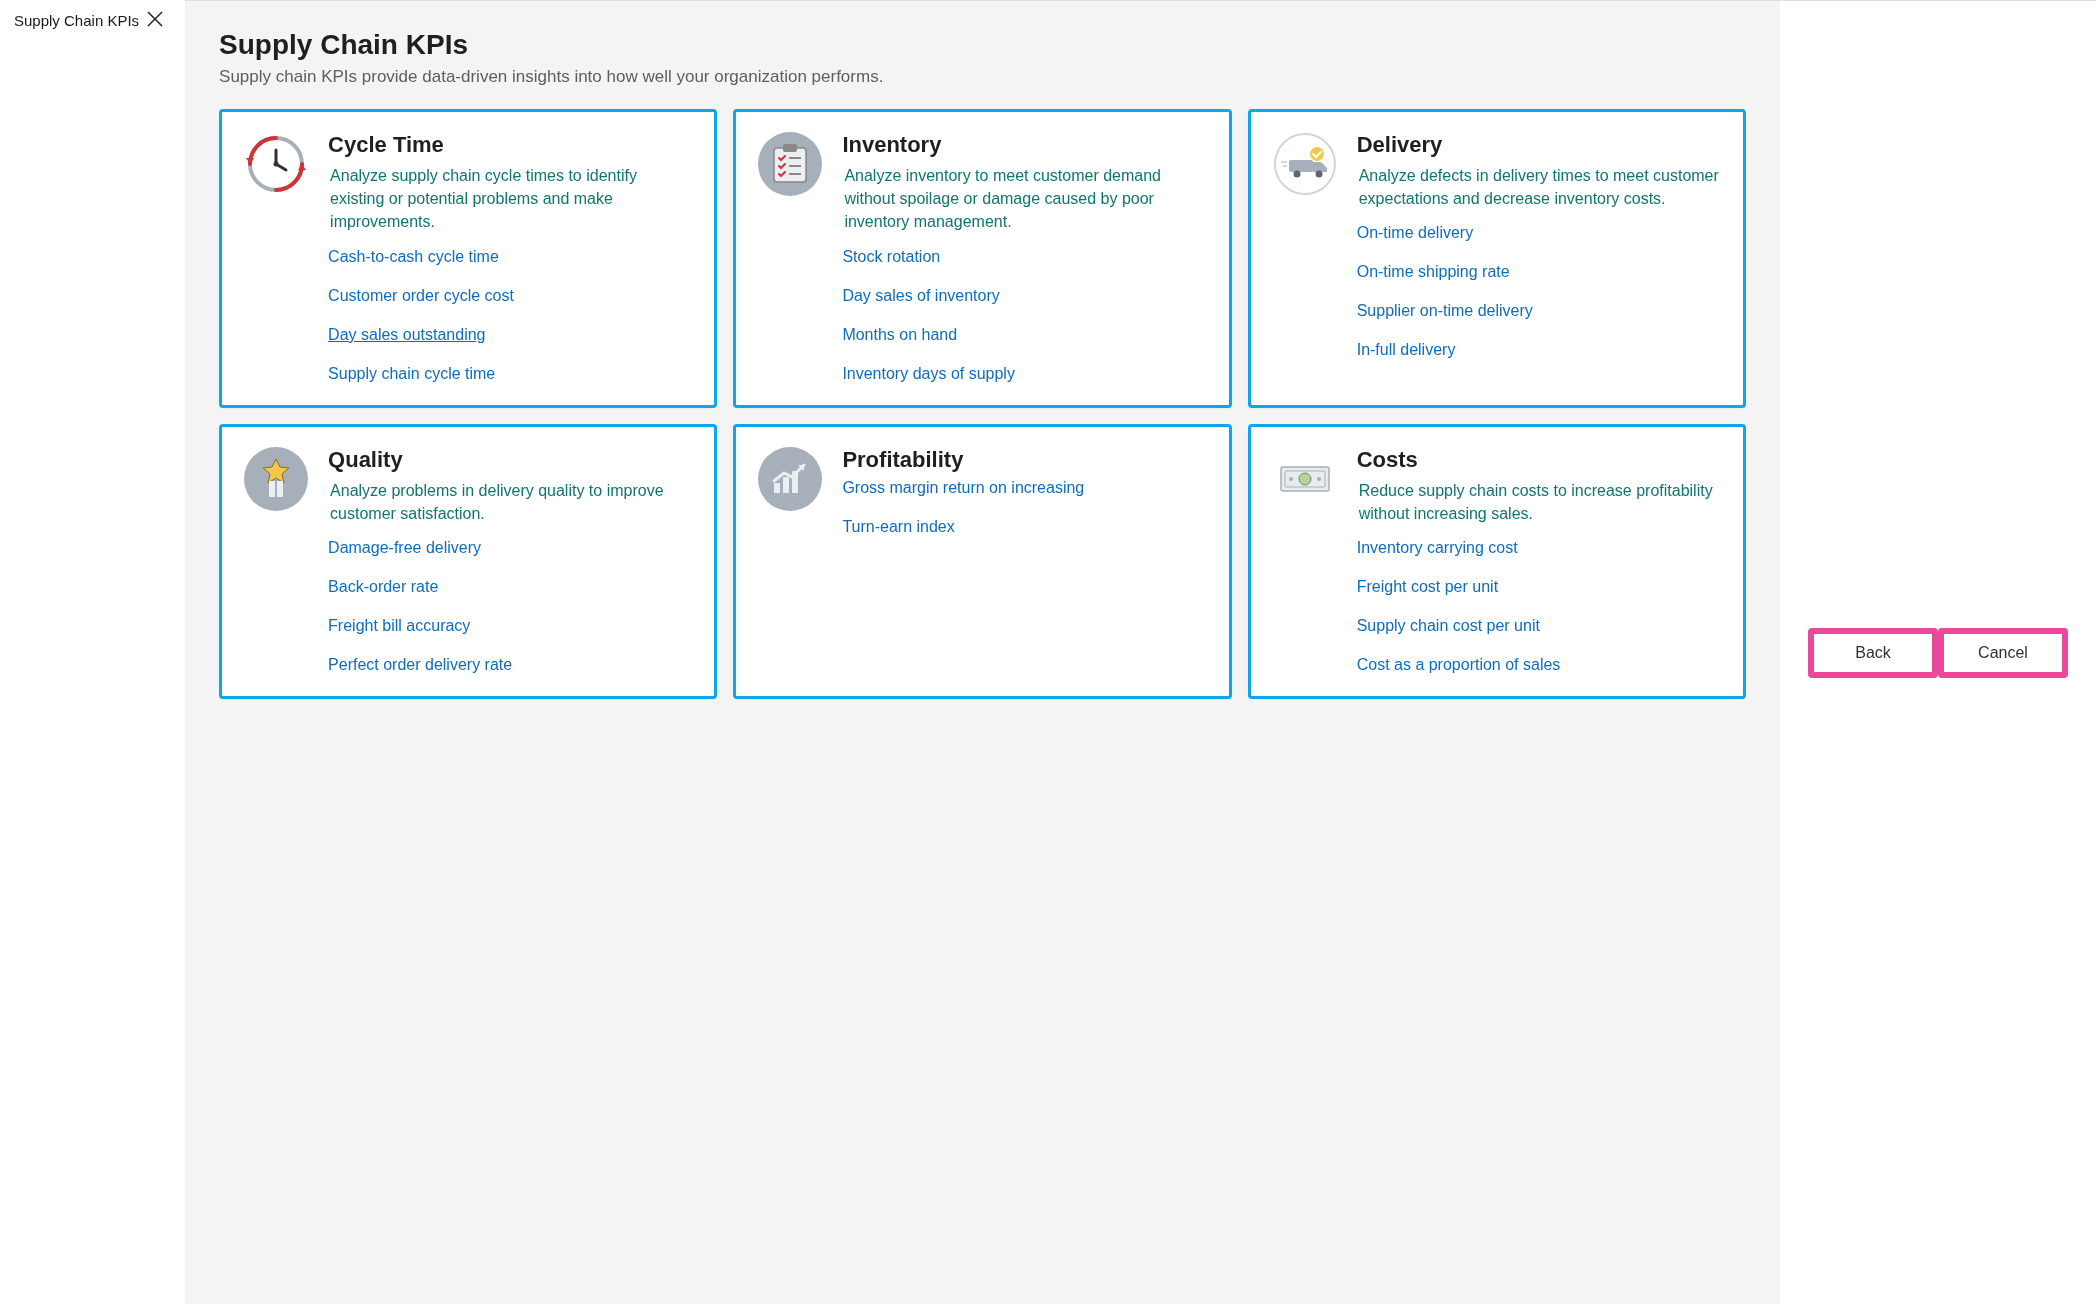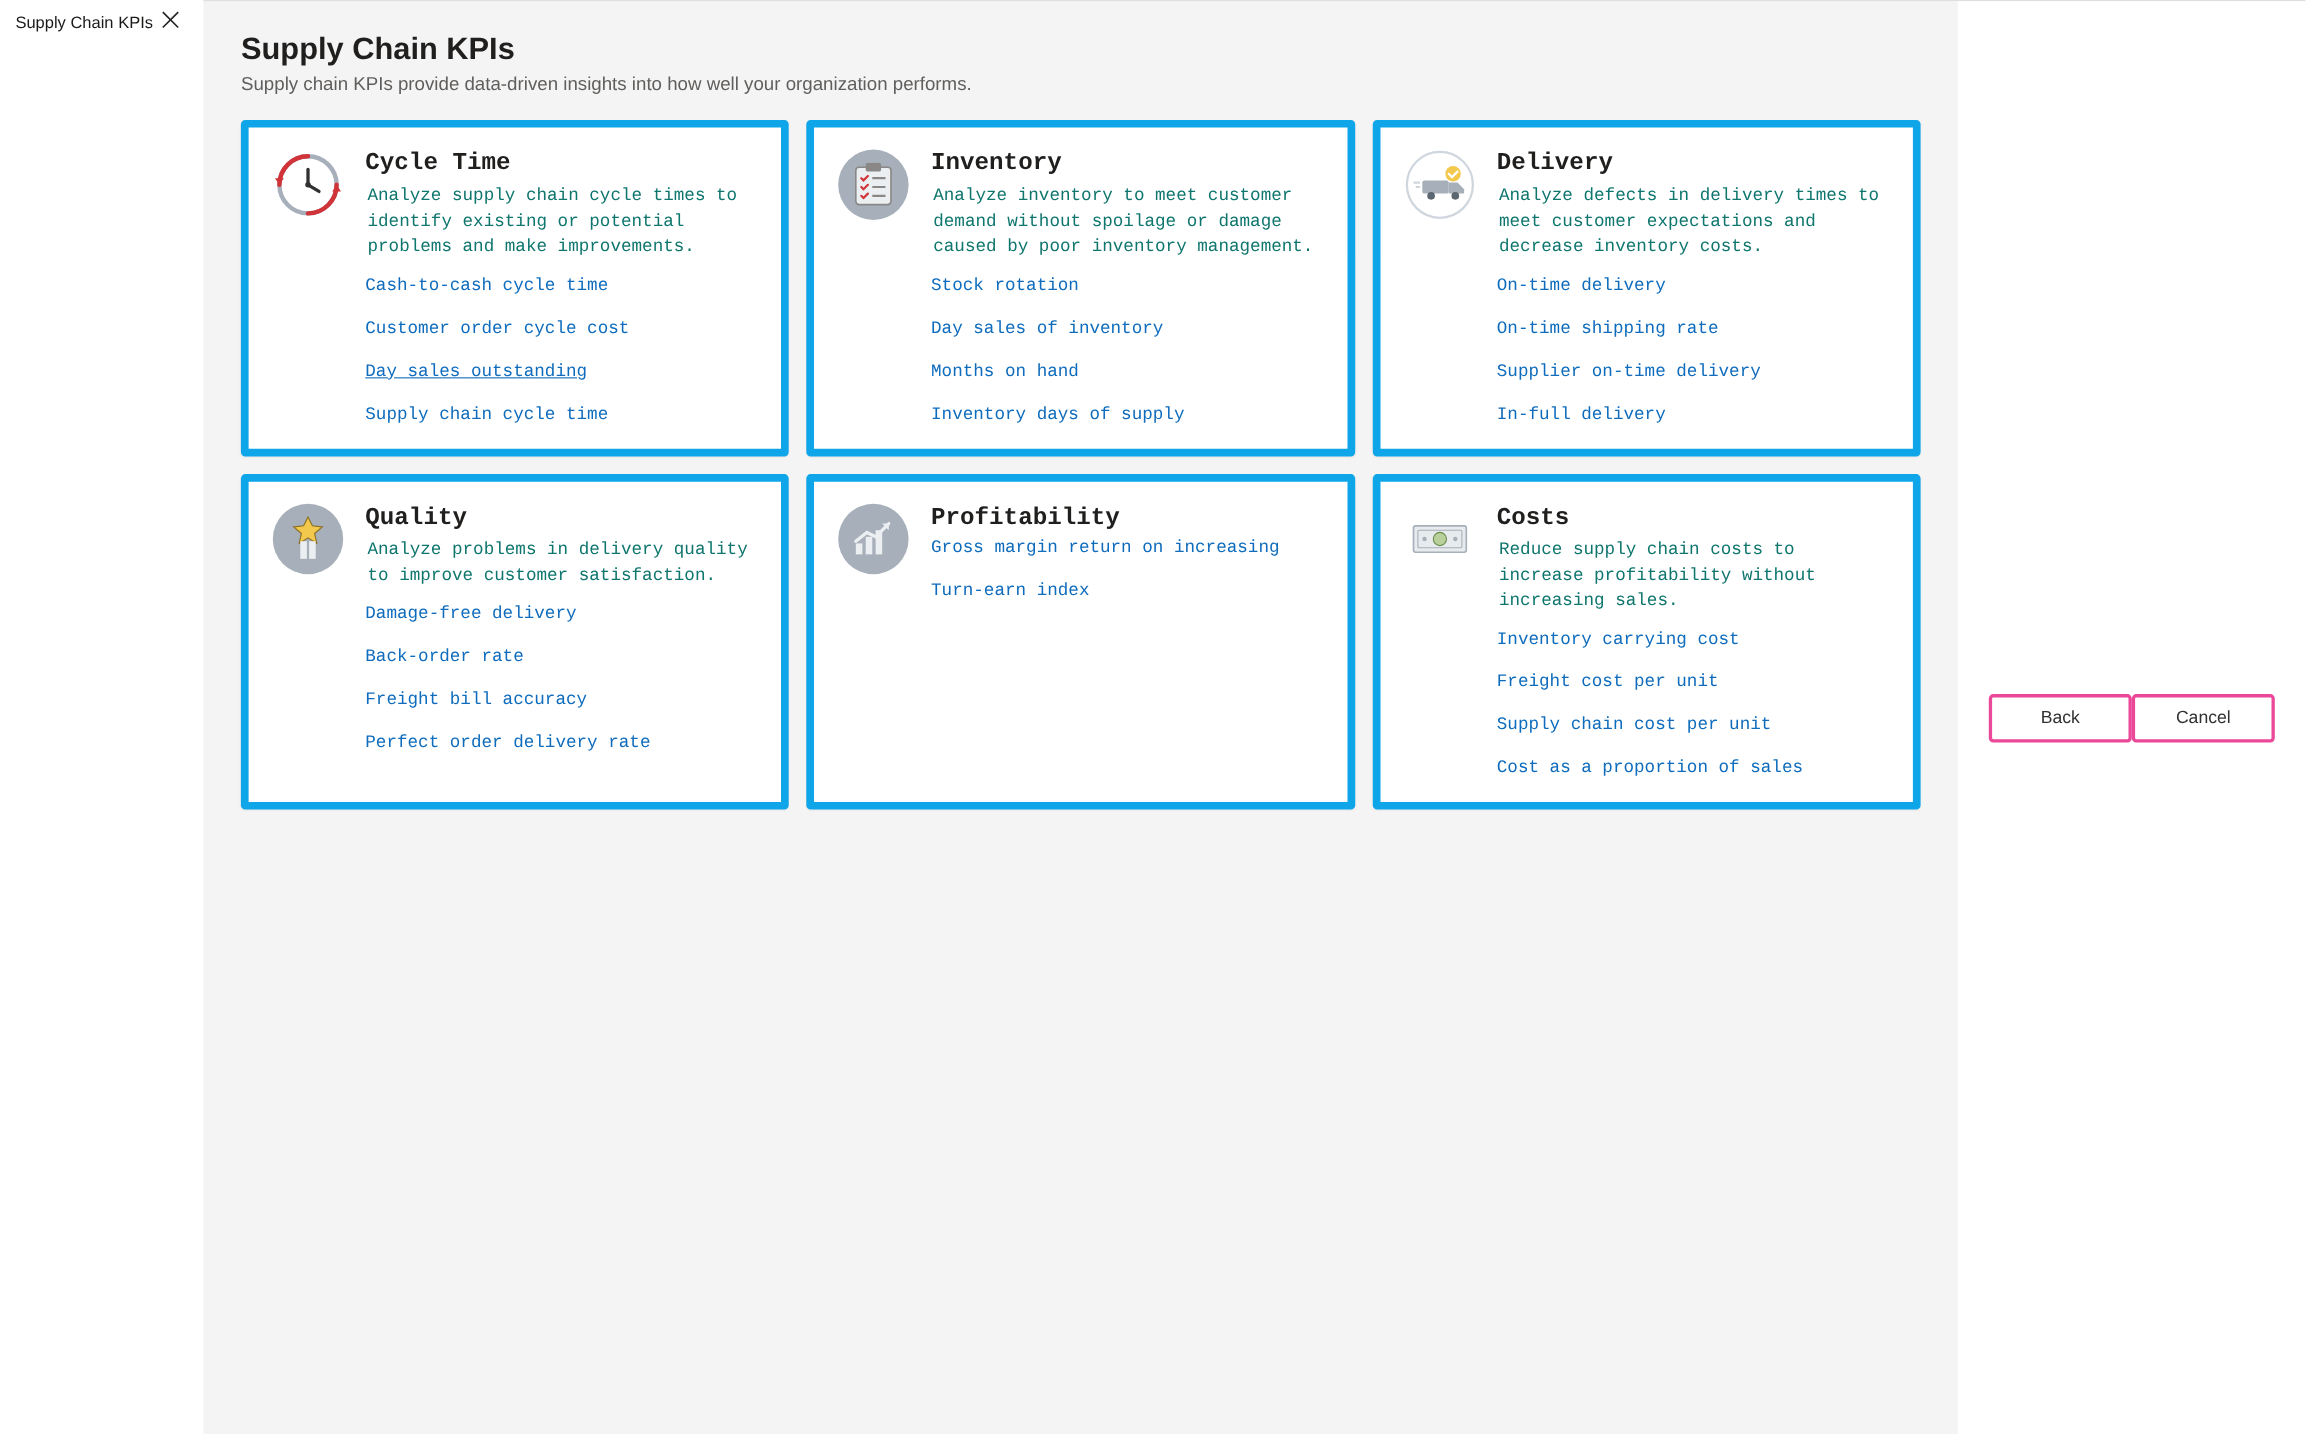--- a/index.html
+++ b/index.html
@@ -51,28 +51,27 @@
     color: #605e5c;
     margin: 0 0 22px 0;
   }
   .cards {
     display: grid;
     grid-template-columns: repeat(3, 1fr);
     gap: 16px;
   }
   .card {
     background: #fff;
-    border: 7px solid #0ea5e9;
+    border: 3px solid #0ea5e9;
     border-radius: 4px;
     padding: 20px 22px 22px 22px;
     display: flex;
     gap: 20px;
     align-items: flex-start;
     box-shadow: 0 1px 2px rgba(0,0,0,0.04);
-    font-family: Liberation Mono, monospace;
   }
   .card-icon {
     width: 64px;
     height: 64px;
     flex: 0 0 64px;
     display: flex;
     align-items: center;
     justify-content: center;
   }
   .card-body { flex: 1; }
@@ -107,21 +106,21 @@
     padding: 16px 28px;
     display: flex;
     justify-content: space-between;
     align-items: center;
   }
   .btn {
     min-width: 130px;
     padding: 10px 24px;
     font-size: 16px;
     background: #fff;
-    border: 3px solid #ec4899;
+    border: 6px solid #ec4899;
     border-radius: 4px;
     cursor: pointer;
     color: #323130;
   }
 
   
   .icon-circle {
     width:64px; height:64px; border-radius:50%;
     background:#A6AFBA;
     display:flex; align-items:center; justify-content:center;

